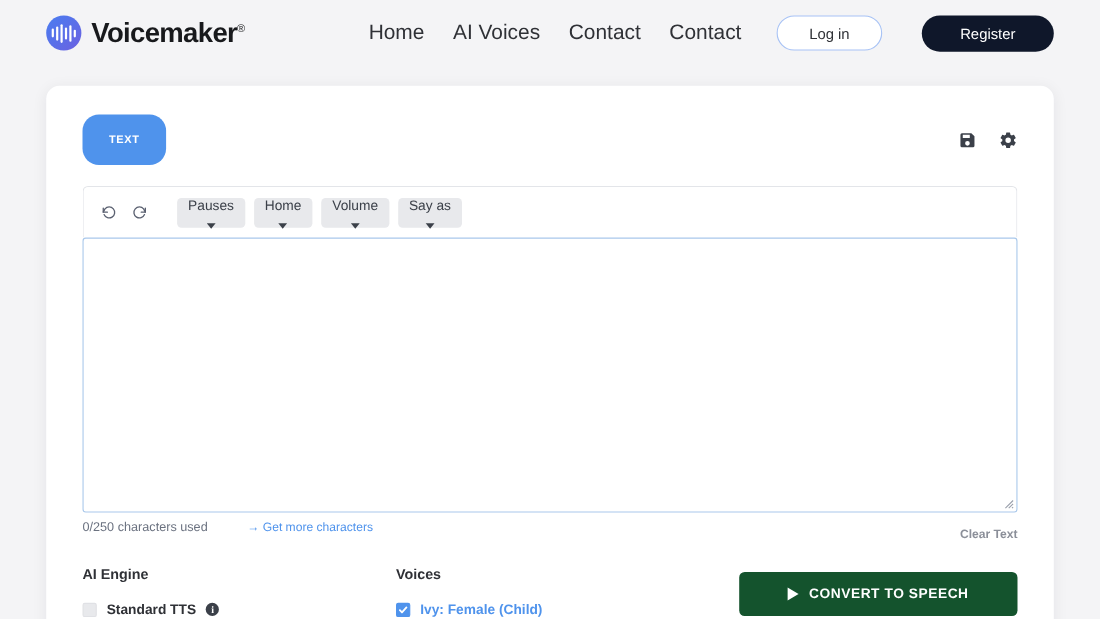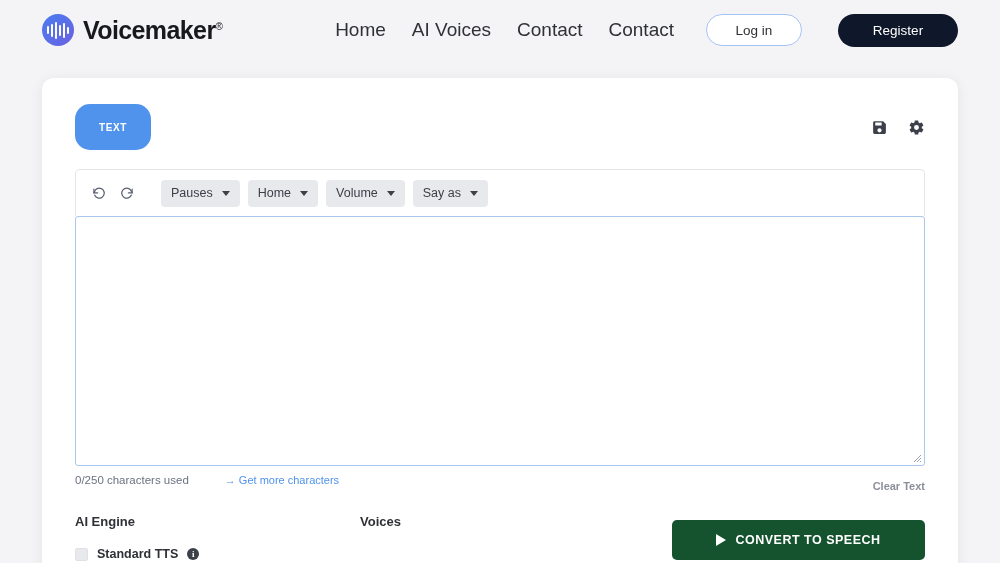--- a/index.html
+++ b/index.html
@@ -87,21 +87,21 @@
     background: #ffffff;
     display: flex; align-items: center;
     padding: 0 14px; gap: 8px;
   }
   .hist-icon { cursor: pointer; color: #5a6070; display: flex; padding: 0 2px; }
   .tool-gap { width: 9px; }
   .dd {
     height: 27px; border-radius: 4px; background: #e8e9ec;
     border: none; padding: 0 10px;
     font-size: 12.5px; color: #3b4049;
-    display: flex; align-items: center; gap: 9px; cursor: pointer;
+    display: flex; align-items: center; gap: 9px; cursor: pointer; flex-direction: column;
   }
   .caret {
     width: 0; height: 0;
     border-left: 4px solid transparent; border-right: 4px solid transparent;
     border-top: 5px solid #3b4049;
   }
   .textarea-wrap { position: relative; }
   .textarea-box {
     width: 100%; height: 250px;
     border: 1.5px solid #a9c8eb; border-radius: 3px;
@@ -261,20 +261,28 @@
         <div class="col-title">AI Engine</div>
         <div class="opt-row">
           <span class="chk"></span>
           <span class="opt-label">Standard TTS</span>
           <span class="info-dot">i</span>
         </div>
       </div>
 
       <div class="col-voices">
         <div class="col-title">Voices</div>
+        <div class="opt-row">
+          <span class="chk checked">
+            <svg width="9" height="9" viewBox="0 0 12 12" fill="none" stroke="#ffffff" stroke-width="2.2" stroke-linecap="round" stroke-linejoin="round">
+              <polyline points="2 6.3 4.6 9 10 3"></polyline>
+            </svg>
+          </span>
+          <span class="opt-label link">Ivy: Female (Child)</span>
+        </div>
       </div>
 
       <div class="col-action">
         <button class="btn-convert">
           <span class="play-tri"></span>
           <span>CONVERT TO SPEECH</span>
         </button>
       </div>
     </div>
 

